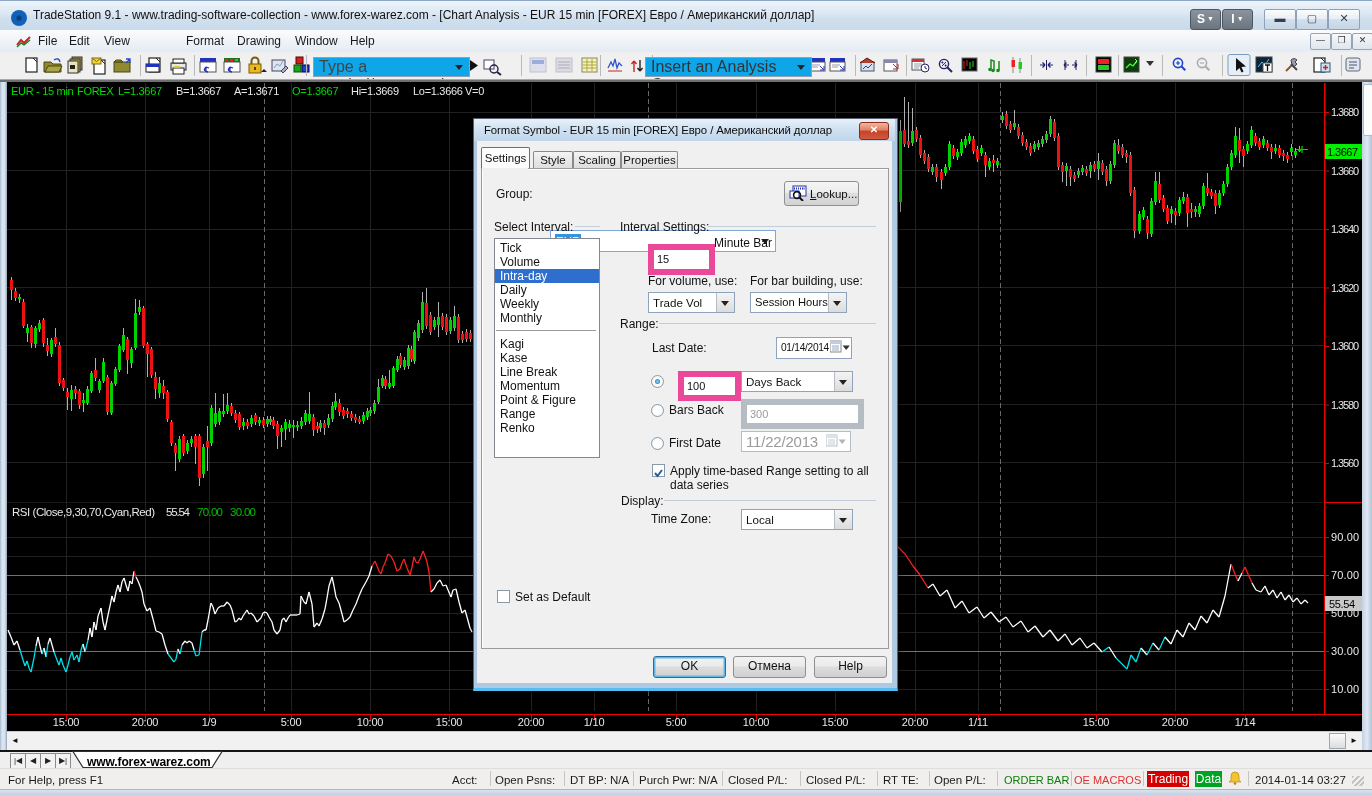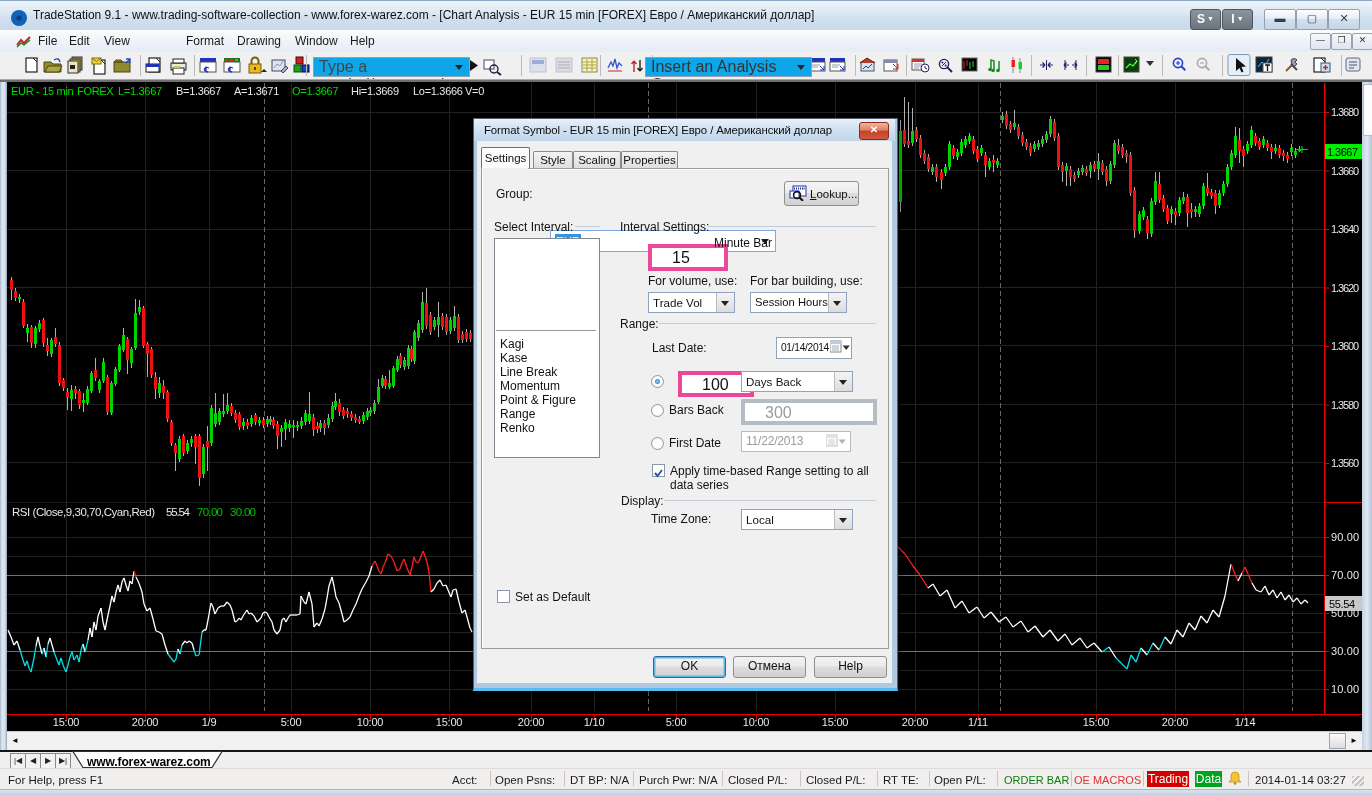--- a/index.html
+++ b/index.html
@@ -62,22 +62,22 @@
     border:1px solid #8e2b18;color:#fff;font-size:10px;font-weight:bold;
     text-align:center;line-height:14px;}
   #dbody{left:477px;top:141px;width:415px;height:542px;background:#f0f0f0;}
   .tab{font-size:11.5px;color:#111;text-align:center;
      border:1px solid #898989;border-bottom:none;border-radius:2px 2px 0 0;}
   .tabin{background:linear-gradient(#f4f4f4,#dcdcdc);top:151px;height:17px;}
   #tabpage{left:481px;top:168px;width:406px;height:479px;
      border:1px solid #9b9b9b;background:#f0f0f0;
      box-shadow:inset 1px 1px 0 #fdfdfd;}
   .dlabel{font-size:12px;color:#111;white-space:nowrap;}
-  .dinput{background:#fff;border:4px solid #ec4899;font-size:16px;color:#111;
-     line-height:19px;padding-left:20px;}
+  .dinput{background:#fff;border:6px solid #ec4899;font-size:11px;color:#111;
+     line-height:19px;padding-left:3px;}
   .dgray{color:#9b9b9b;}
   .gline{height:1px;background:#c3cdd8;}
   .combo{background:#fff;border:1px solid #8fa4bc;font-size:11.6px;color:#111;line-height:19px;}
   .combo .txt{position:absolute;left:4px;top:0;}
   .cbtn{position:absolute;right:0;top:0;width:17px;height:100%;
      background:linear-gradient(#f4f4f4,#dcdcdc);border-left:1px solid #b5bcc4;}
   .arr{position:absolute;right:5px;top:50%;margin-top:-2px;width:0;height:0;
      border-left:4px solid transparent;border-right:4px solid transparent;
      border-top:5px solid #222;}
   .radio{width:11px;height:11px;border-radius:50%;border:1px solid #8a99a8;
@@ -1244,20 +1244,21 @@
     <path d="M5.5 2.5 v2 M7.5 2.5 v2 M9.5 2.5 v2 M11.5 2.5 v2 M13.5 2.5 v2 M15 2.5 v2" stroke="#2233aa" stroke-width="1"></path>
     <rect x="1" y="6" width="9" height="7" fill="#fff" stroke="#2233aa"></rect>
     <circle cx="8" cy="10" r="3.4" fill="none" stroke="#111" stroke-width="1.6"></circle>
     <path d="M10.5 12.5 L14 16" stroke="#111" stroke-width="2"></path>
   </svg>
 <div class="abs dlabel" style="left:810px;top:188px;font-size:11.5px;"><u>L</u>ookup...</div>
 
 <div class="abs dlabel" style="left:494px;top:220px;">Select Interval:</div>
 <div class="abs gline" style="left:575px;top:226px;width:25px;"></div>
 <div class="abs" style="left:494px;top:238px;width:104px;height:218px;background:#fff;border:1px solid #828790;font-size:12px;color:#111;">
+  <div style="padding:2px 0 0 5px;line-height:14px;">Tick<br>Volume<br><span style="display:block;background:#2e6ecd;color:#fff;margin-left:-5px;padding-left:5px;">Intra-day</span>Daily<br>Weekly<br>Monthly</div>
   <div style="position:absolute;left:1px;top:91px;width:100px;height:1px;background:#9a9a9a;"></div>
   <div style="position:absolute;left:5px;top:98px;line-height:14px;">Kagi<br>Kase<br>Line Break<br>Momentum<br>Point &amp; Figure<br>Range<br>Renko</div>
 </div>
 
 <div class="abs dlabel" style="left:620px;top:220px;">Interval Settings:</div>
 <div class="abs gline" style="left:708px;top:226px;width:168px;"></div>
 <div class="abs dinput" style="left:648px;top:244px;width:52px;height:19px;">15</div>
 <div class="abs dlabel" style="left:714px;top:236px;">Minute Bar</div>
 <div class="abs dlabel" style="left:648px;top:274px;">For volume, use:</div>
 <div class="abs dlabel" style="left:750px;top:274px;">For bar building, use:</div>
@@ -1295,21 +1296,21 @@
     <span class="cbtn">
       <span class="arr"></span>
     </span>
   </div>
 <div class="abs radio" style="left:651px;top:404px;"></div>
 <div class="abs dlabel" style="left:669px;top:403px;">Bars Back</div>
 <div class="abs dinput dgray" style="left:741px;top:399px;width:108px;height:18px;border-color:#b6bcc4;">300</div>
 <div class="abs radio" style="left:651px;top:437px;"></div>
 <div class="abs dlabel" style="left:669px;top:436px;">First Date</div>
 <div class="abs combo" style="left:741px;top:431px;width:108px;height:19px;border-color:#b6bcc4;">
-    <span class="txt dgray" style="font-size:12px;letter-spacing:-0.2px">11/22/2013</span>
+    <span class="txt dgray" style="font-size:15px;letter-spacing:-0.2px">11/22/2013</span>
   </div>
 <svg class="abs" style="left:826px;top:434px;" width="22" height="14" opacity="0.55">
     <rect x="0" y="1" width="11" height="11" fill="#fff" stroke="#888"></rect>
     <rect x="0" y="1" width="11" height="3" fill="#b9cfe8"></rect>
     <path d="M2 6 h7 M2 8 h7 M2 10 h7" stroke="#99a8b8" stroke-width="1"></path>
     <path d="M14 5 l4 5 l4 -5 z" fill="#777" transform="scale(0.9) translate(0,1)"></path>
   </svg>
 <div class="abs chk" style="left:652px;top:464px;"><svg width="11" height="11">
       <path d="M2 5 l2.5 3 l4.5 -6" stroke="#2c5aa0" stroke-width="2" fill="none"></path>
     </svg></div>

